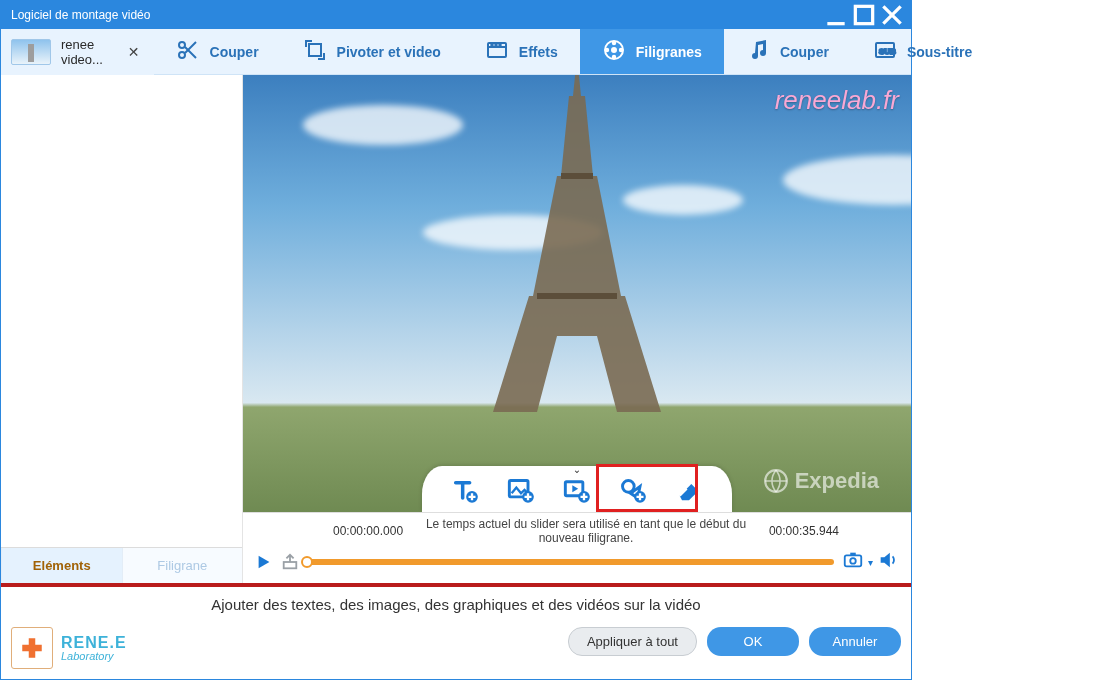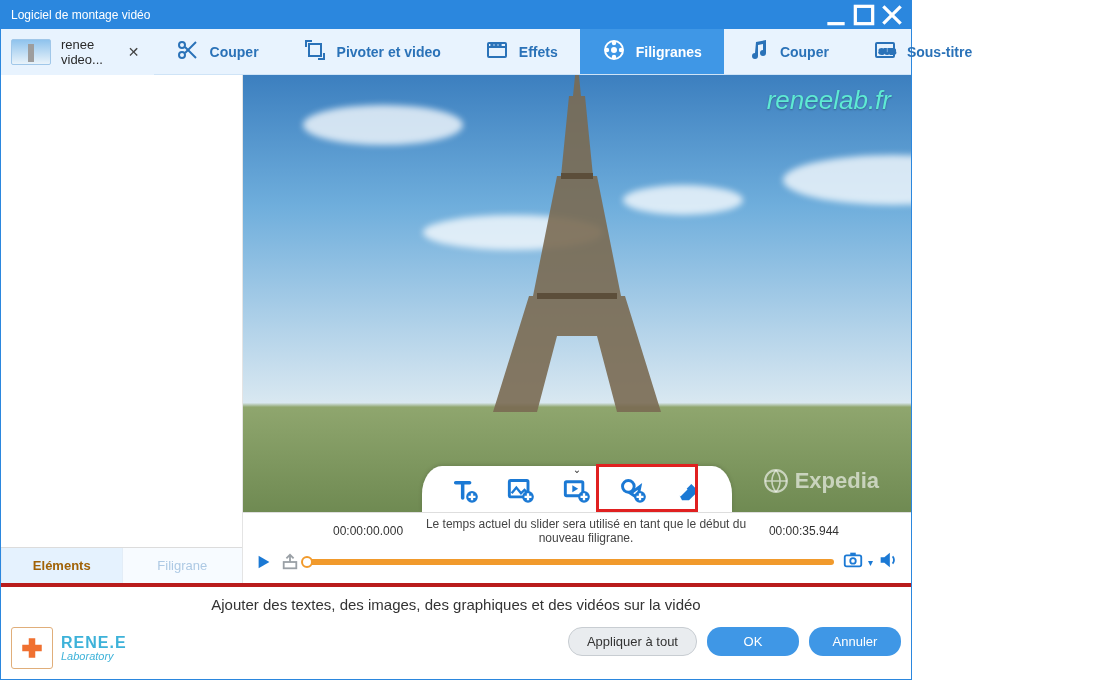--- a/index.html
+++ b/index.html
@@ -26,21 +26,21 @@
   .sidebar { width: 242px; background: #fff; display: flex; flex-direction: column; border-right: 1px solid #e4e4e4; }
   .sidebar .list { flex: 1; }
   .sidebar .tabs { display: flex; border-top: 1px solid #dcdcdc; }
   .sidebar .tabs .stab { flex: 1; text-align: center; padding: 10px 0; font-size: 13px; color: #adc9e4; background: #f7fbff; border-left:1px solid #e3edf7; }
   .sidebar .tabs .stab.active { color: #a16207; font-weight: 600; background: #e5f2fe; }
   .main { flex: 1; display: flex; flex-direction: column; background: #000; position: relative; }
   .preview { flex: 1; position: relative; overflow: hidden; background:#222; }
   .sky { position:absolute; inset:0; background: linear-gradient(#3c7fbf 0%, #6faedc 30%, #b7d5ea 60%, #d9e8f1 75%, #8fa66e 76%, #6f8a52 100%); }
   .cloud { position:absolute; background: rgba(255,255,255,0.75); border-radius: 50%; filter: blur(3px); }
   .tower { position:absolute; left:50%; transform:translateX(-50%); bottom:22%; width:220px; height:360px; }
-  .watermark-site { position:absolute; top:10px; right:20px; color:#5eead4; font-size:26px; font-weight:500; font-style:italic; text-shadow:0 1px 2px rgba(0,0,0,0.3); }
+  .watermark-site { position:absolute; top:10px; right:12px; color:#f9a8d4; font-size:26px; font-weight:500; font-style:italic; text-shadow:0 1px 2px rgba(0,0,0,0.3); }
   .watermark-expedia { position:absolute; bottom:18px; right:32px; color:rgba(255,255,255,0.6); font-size:22px; font-weight:600; display:flex; align-items:center; gap:6px; }
   .watermark-expedia svg{width:26px;height:26px;}
   .action-tray { position:absolute; left:50%; bottom:0; transform:translateX(-50%); background:#fff; border-radius: 20px 20px 0 0 / 28px 28px 0 0; padding: 8px 26px 4px; display:flex; gap:22px; box-shadow: 0 -1px 4px rgba(0,0,0,0.15); }
   .action-tray .abtn { width:34px; height:34px; display:flex; align-items:center; justify-content:center; position:relative; }
   .action-tray .abtn svg{width:28px;height:28px;}
   .action-tray .abtn .caret{position:absolute;top:-10px;left:50%;transform:translateX(-50%);font-size:10px;color:#333;}
   .highlight-box { position:absolute; border:3px solid #e02020; pointer-events:none; }
   
   .timeline { background:#fff; padding: 4px 12px 8px; border-top:1px solid #dedede; }
   .tl-top { display:flex; align-items:center; font-size:12px; color:#333; gap:10px; }

